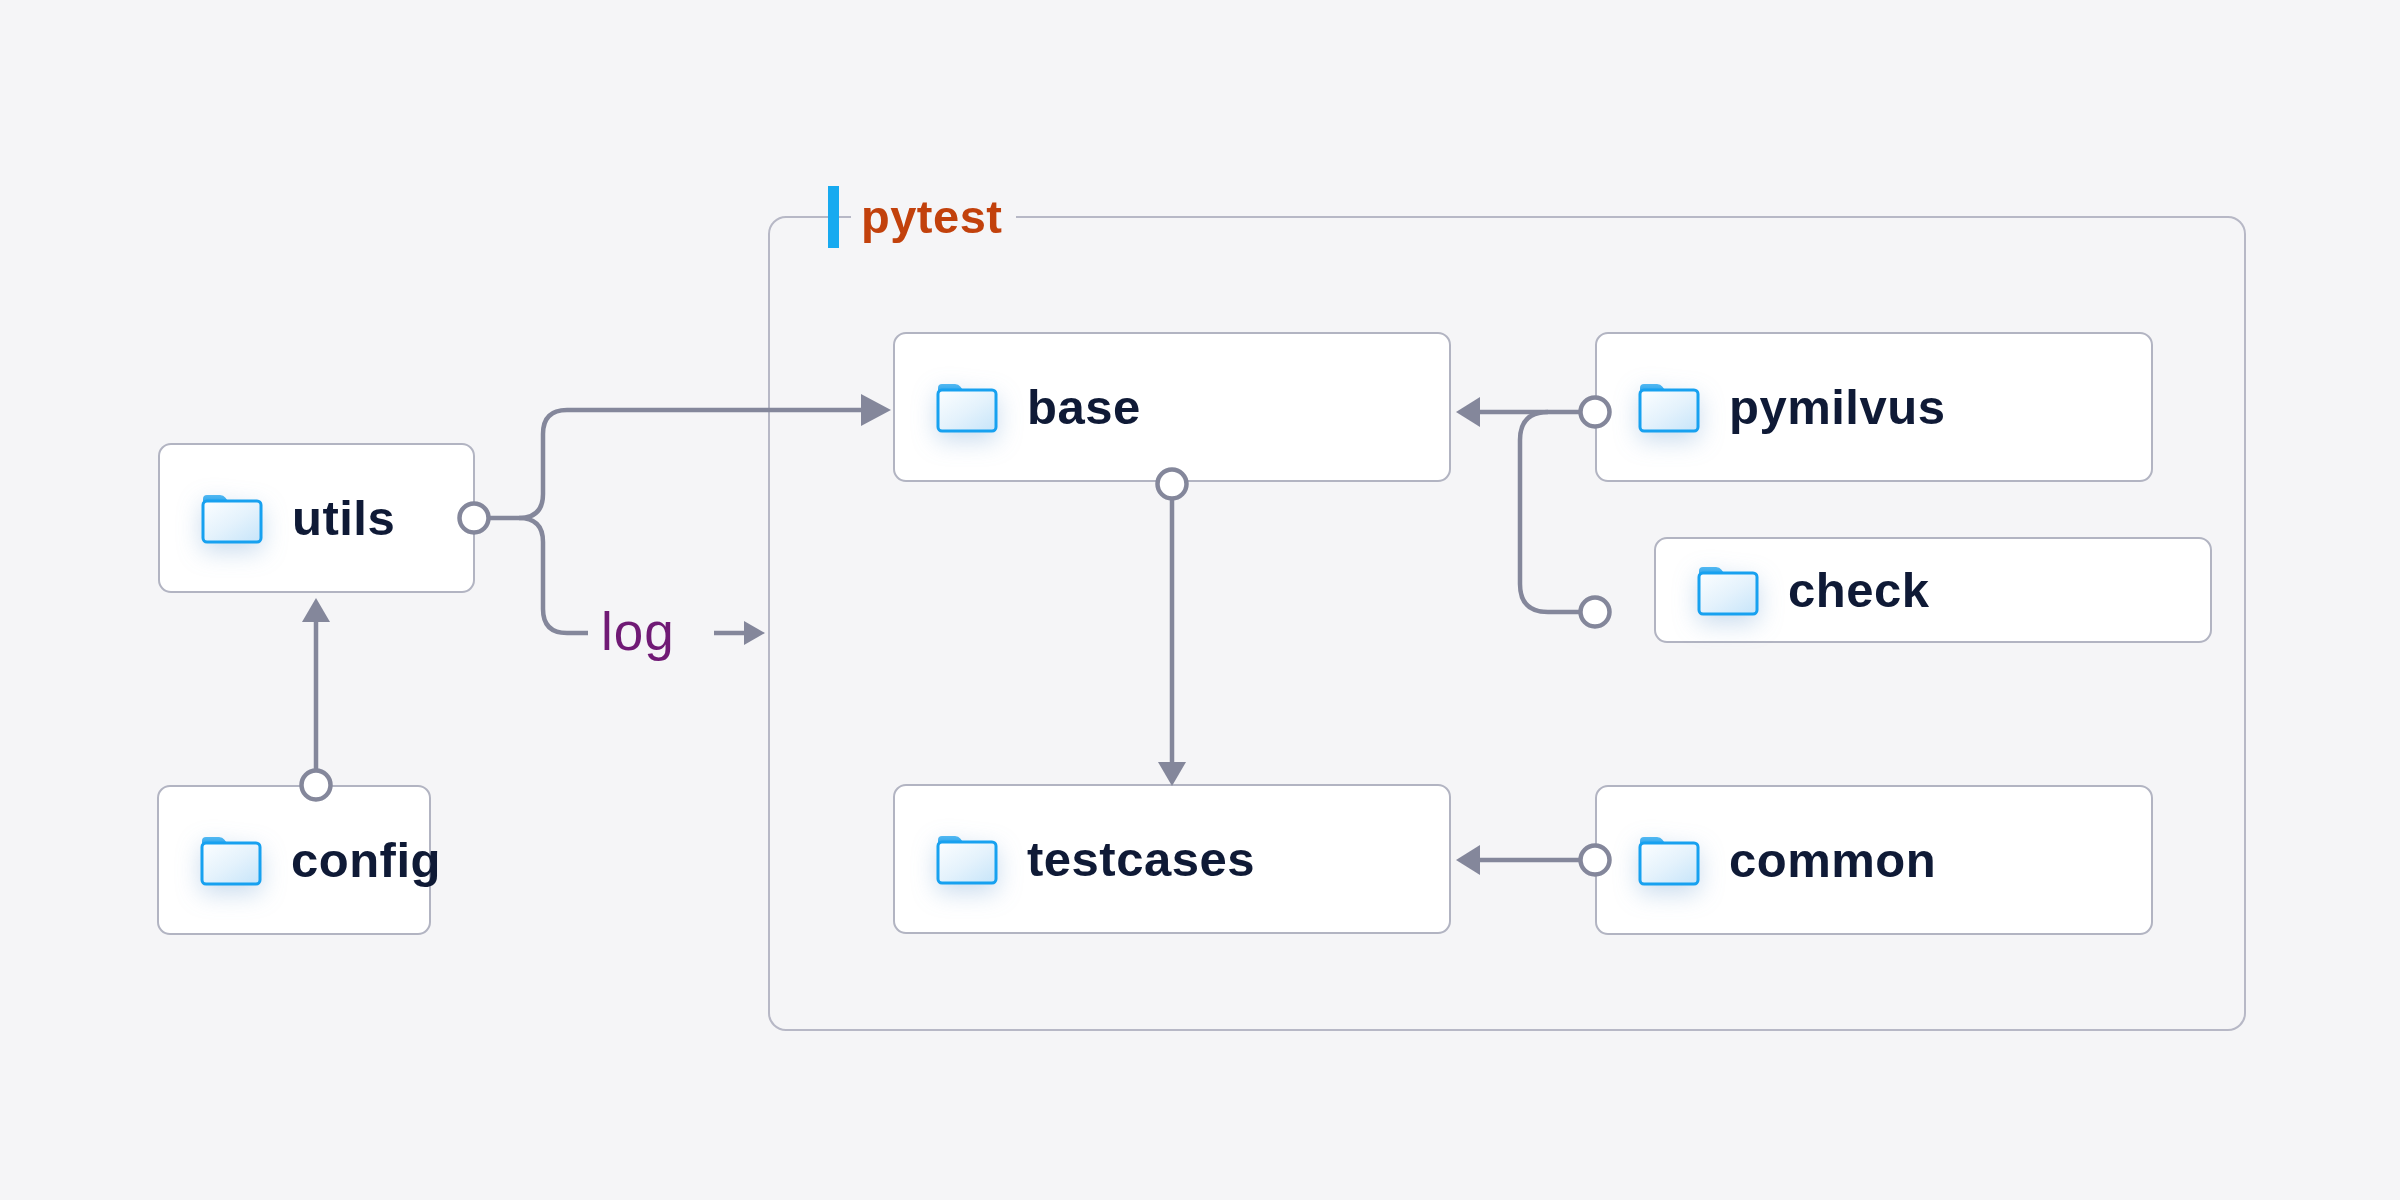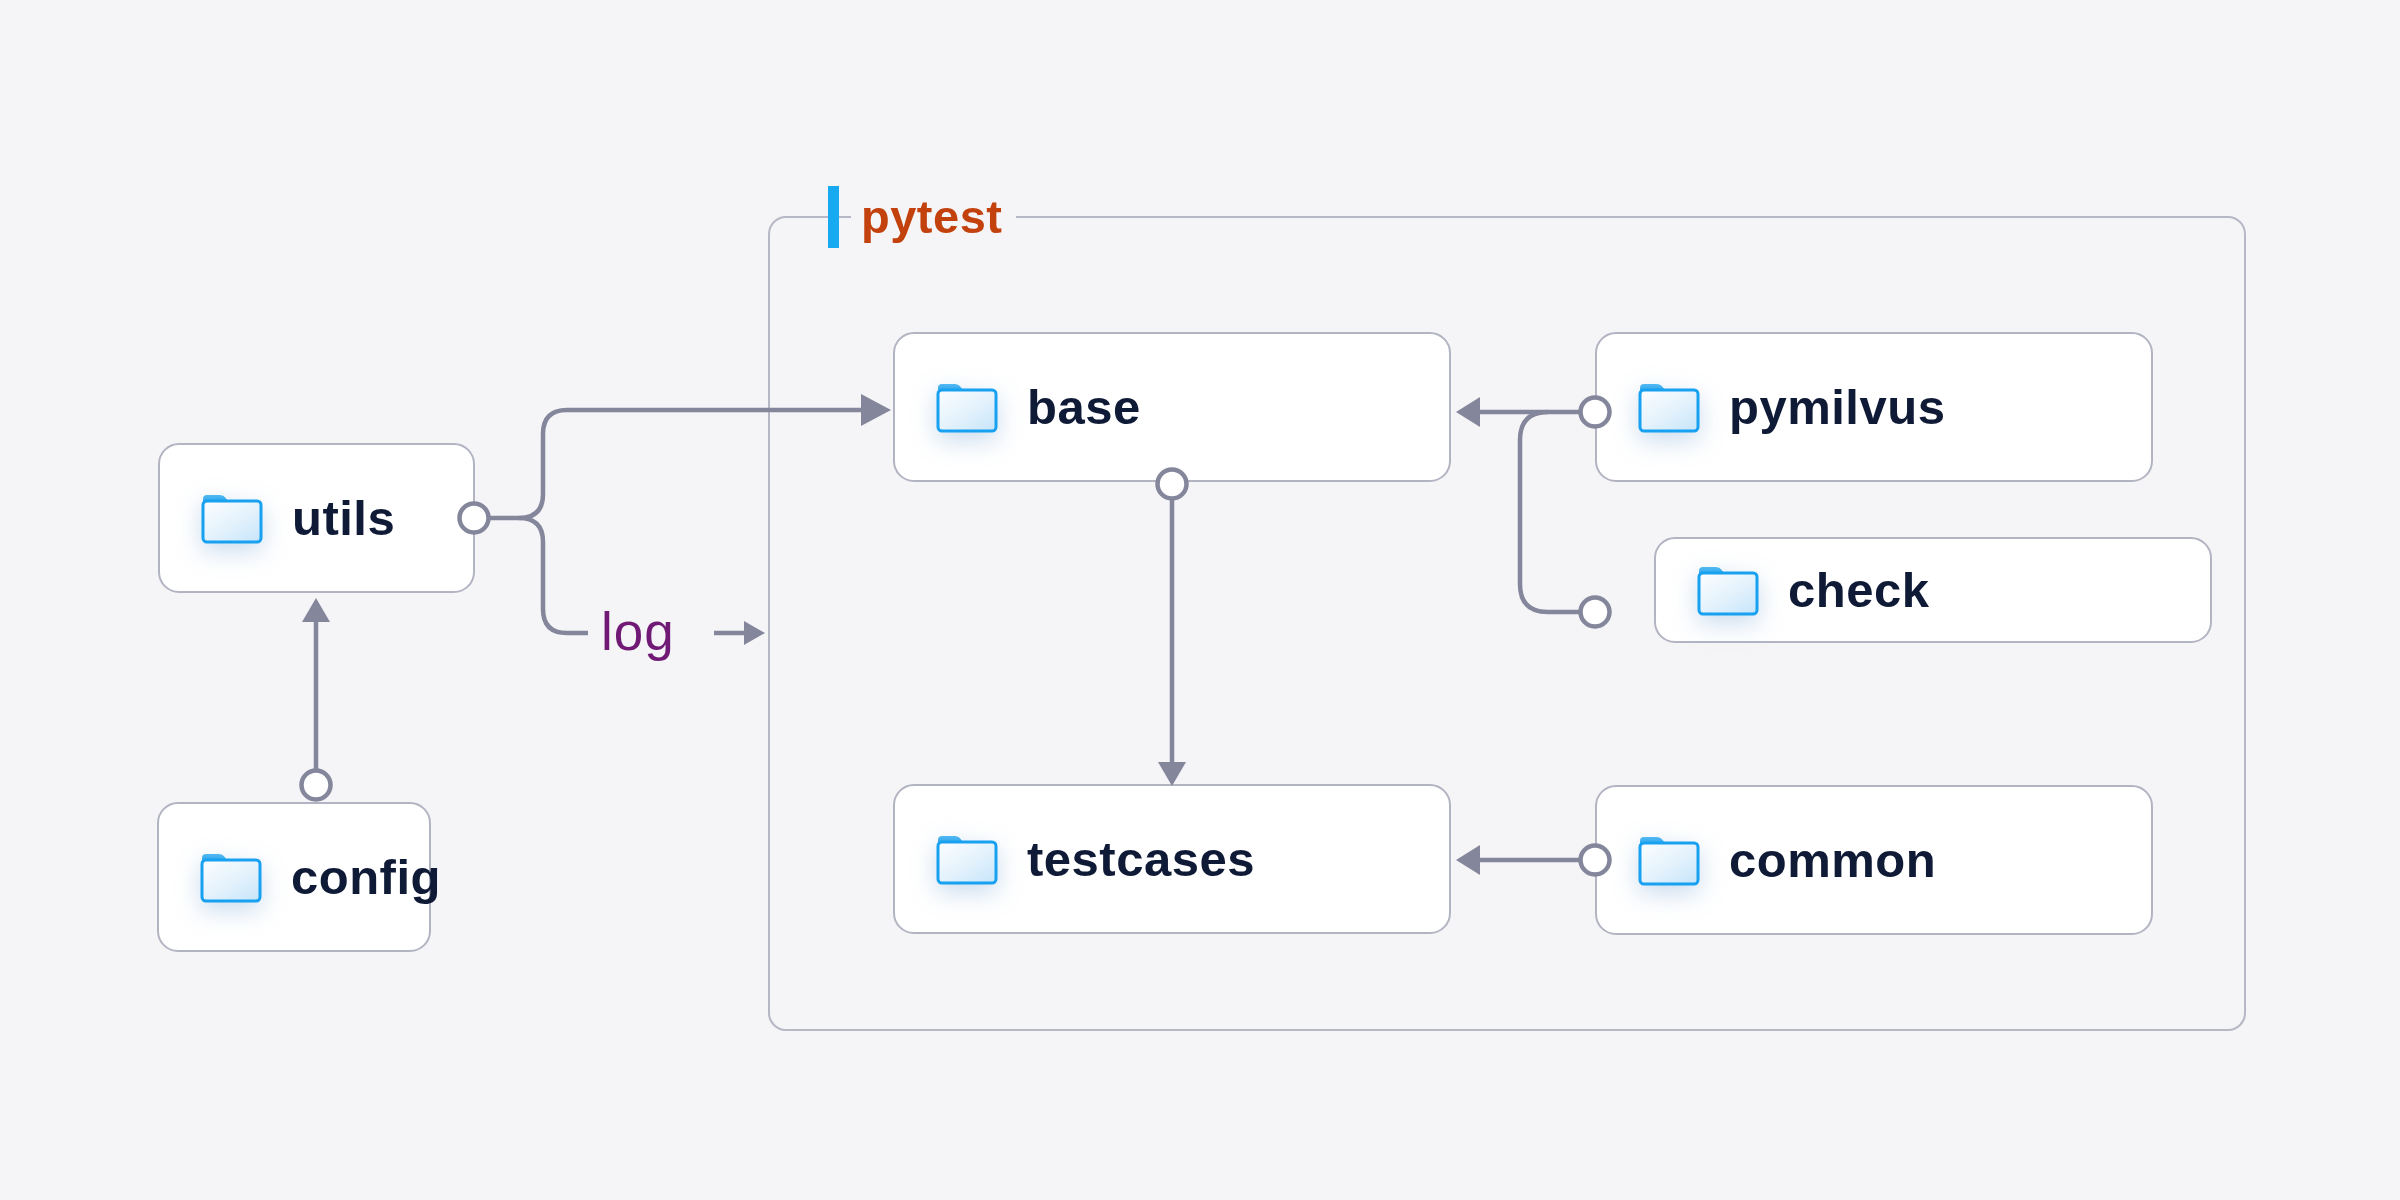--- a/index.html
+++ b/index.html
@@ -51,21 +51,21 @@
     color: #c2410c;
     letter-spacing: 0.5px;
     line-height: 62px;
   }
   
   .node {
     position: absolute;
     box-sizing: border-box;
     background: #ffffff;
     border: 2.5px solid #b2b4c2;
-    border-radius: 21px;
+    border-radius: 13px;
     display: flex;
     align-items: center;
     padding-left: 40px;
     gap: 28px;
     z-index: 1;
   }
   .node .node-label {
     font-size: 49px;
     font-weight: 700;
     color: #0f1a36;
@@ -126,21 +126,21 @@
     <div class="container-title">pytest</div>
   </div>
 
   <div class="node" style="left:158px; top:443px; width:317px; height:150px;">
     <svg class="folder" viewBox="0 0 64 54">
         <use href="#folder-sym"></use>
       </svg>
     <span class="node-label">utils</span>
   </div>
 
-  <div class="node" style="left:157px; top:802px; width:274px; height:150px;">
+  <div class="node" style="left:157px; top:785px; width:274px; height:150px;">
     <svg class="folder" viewBox="0 0 64 54">
         <use href="#folder-sym"></use>
       </svg>
     <span class="node-label">config</span>
   </div>
 
   <div class="node" style="left:893px; top:332px; width:558px; height:150px;">
     <svg class="folder" viewBox="0 0 64 54">
         <use href="#folder-sym"></use>
       </svg>

